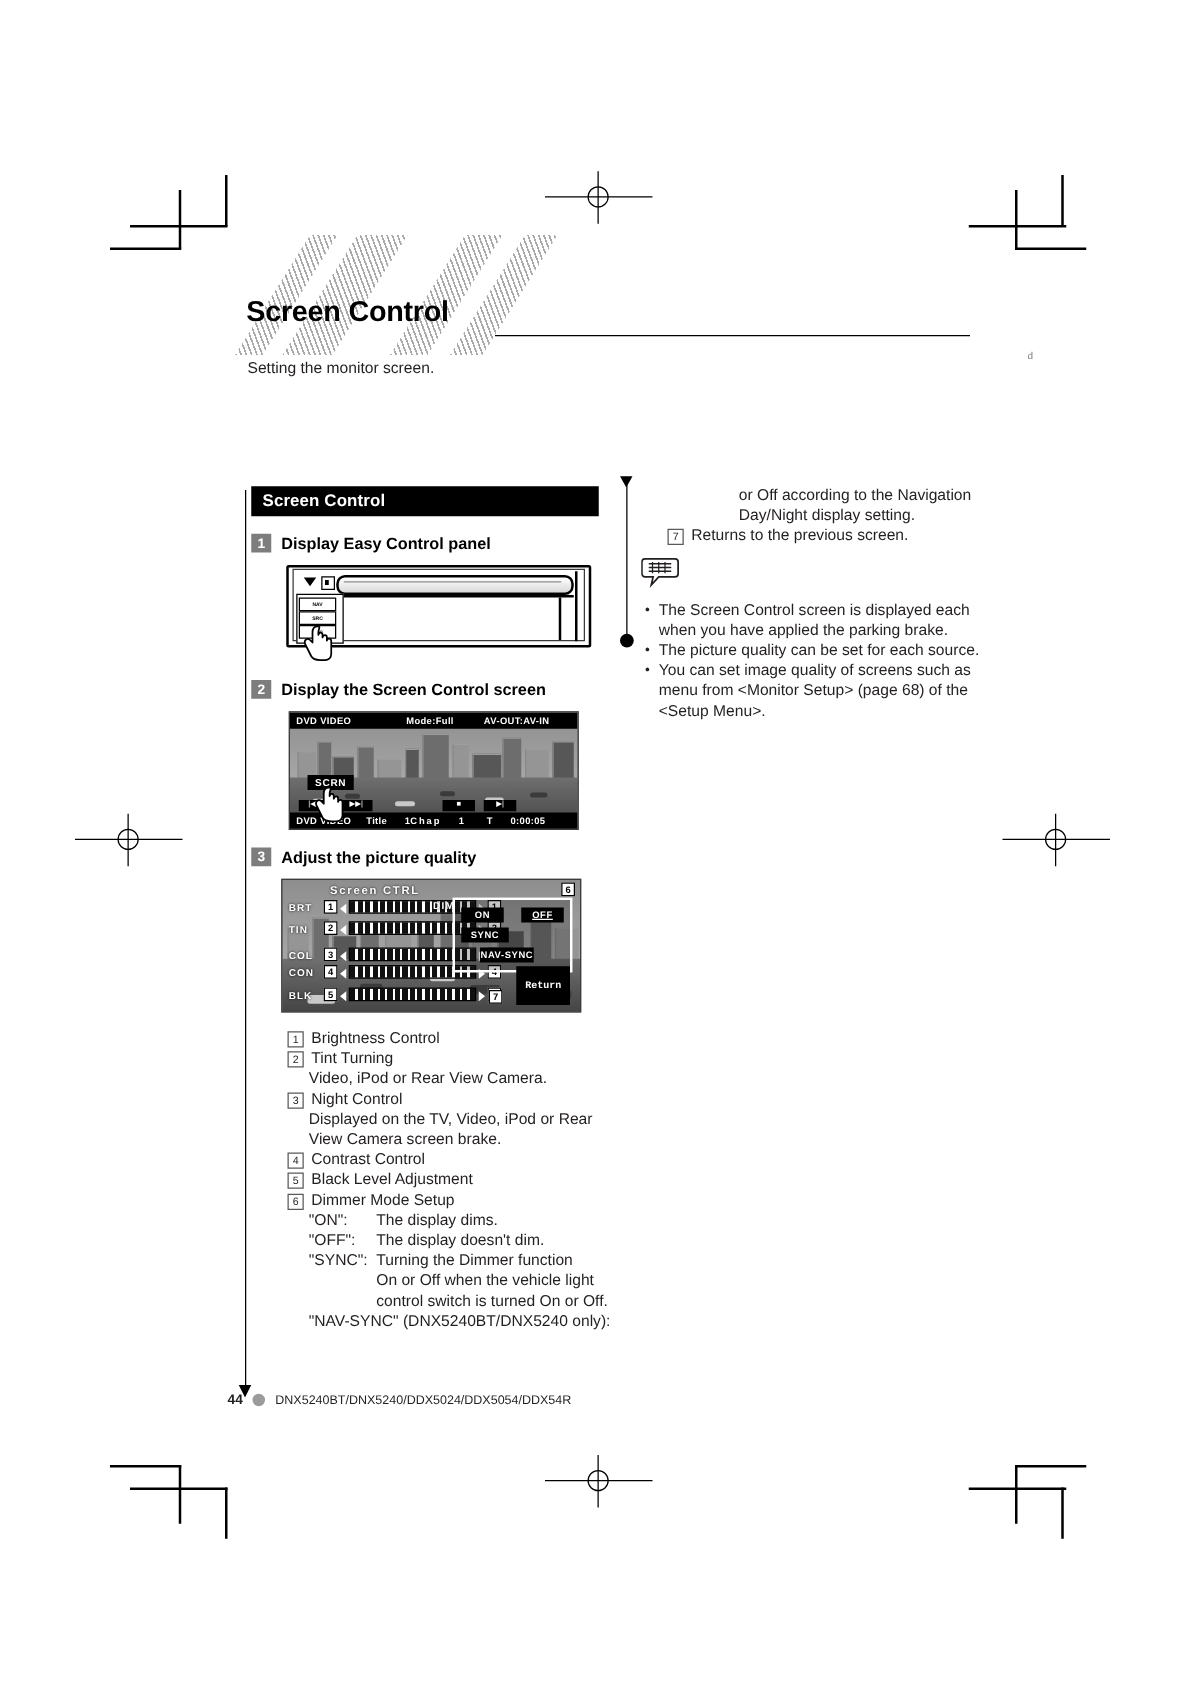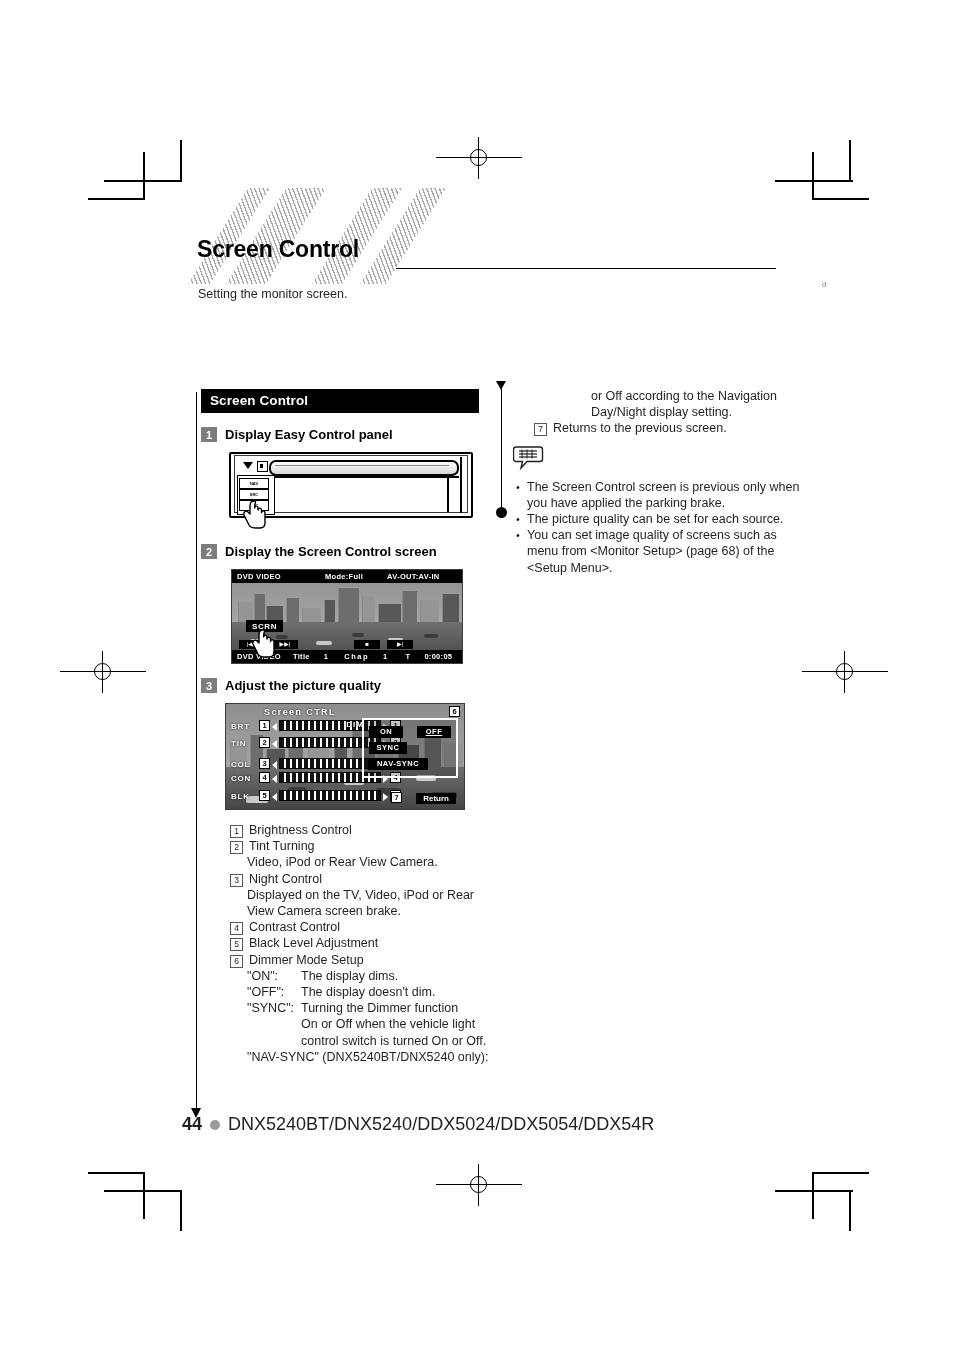--- a/index.html
+++ b/index.html
@@ -267,21 +267,21 @@
   .shot-botbar {
     position: absolute; left: 0; bottom: 0; width: 100%;
     height: 13px; background: #000; color: #fff;
     font-size: 7.5px; font-weight: bold;
     display: flex; align-items: center;
     z-index: 4; letter-spacing: 0.3px;
   }
   #bb-src { margin-left: 5px; }
   #bb-title { margin-left: 12px; }
   #bb-titlenum { margin-left: 14px; }
-  #bb-chap { margin-left: 16px; letter-spacing: 1.5px; }
+  #bb-chap { letter-spacing: 1.5px; }
   #bb-chapnum { margin-left: 14px; }
   #bb-t { margin-left: 18px; }
   #bb-time { margin-left: 14px; }
   .shot-ctrlrow {
     position: absolute; left: 0; bottom: 13px; width: 100%;
     height: 12px; z-index: 4;
     display: flex; align-items: center;
   }
   .ctrl-key {
     background: #000; color: #fff;
@@ -362,41 +362,42 @@
     position: absolute;
     background: #000; color: #fff;
     font-size: 7.5px; font-weight: bold;
     text-align: center;
     line-height: 12px;
     letter-spacing: 0.5px;
   }
   #dim-on { left: 5px; top: 6px; width: 34px; height: 12px; }
   #dim-off { right: 5px; top: 6px; width: 34px; height: 12px; text-decoration: underline; }
   #dim-sync { left: 5px; top: 22px; width: 38px; height: 12px; }
-  #dim-navsync { left: 4px; top: 38px; width: 60px; height: 12px; }
+  #dim-navsync { left: 20px; top: 38px; width: 43px; height: 12px; }
   #dim-badge {
     position: absolute; right: 4px; top: 2px;
     background: #fff; color: #000; border: 1px solid #000;
     font-size: 7.5px; font-weight: bold;
     width: 9px; height: 9px; line-height: 9px; text-align: center;
     z-index: 7;
   }
   #return-badge {
     position: absolute; right: 62px; bottom: 6px;
     background: #fff; color: #000; border: 1px solid #000;
     font-size: 7.5px; font-weight: bold;
     width: 9px; height: 9px; line-height: 9px; text-align: center;
     z-index: 7;
   }
   #return-btn {
     position: absolute; right: 8px; bottom: 5px;
     background: #000; color: #fff;
     font-size: 8px; font-weight: bold;
-    padding: 1px 7px;
+    padding: 11px 7px;
     z-index: 7;
+    font-family: Liberation Mono, monospace;
   }
 
   
   #desc-list {
     margin: 12px 0 0 29px;
     width: 260px;
   }
   .desc-item {
     display: flex;
     gap: 6px;
@@ -471,26 +472,26 @@
   .bullet-txt { flex: 1 1 auto; }
 
   
   #footer {
     position: absolute;
     left: 182px; top: 1114px;
     display: flex; align-items: center; gap: 8px;
     font-size: 12.5px;
     color: #231f20;
   }
-  #page-number { font-weight: bold; font-size: 18px; }
+  #page-number { font-weight: bold; font-size: 11px; }
   #footer-dot {
     width: 10px; height: 10px; border-radius: 50%;
     background: #9b9b9b; display: inline-block;
   }
-  #footer-models { font-size: 18px; }
+  #footer-models { font-size: 10px; }
 </style>
 </head>
 <body>
 
 <div class="mark" style="left:88px; top:198px; width:57px; height:1.6px;"></div>
 <div class="mark" style="left:143px; top:152px; width:1.6px; height:47px;"></div>
 <div class="mark" style="left:104px; top:180px; width:78px; height:1.6px;"></div>
 <div class="mark" style="left:180px; top:140px; width:1.6px; height:41px;"></div>
 
 <div class="mark" style="left:812px; top:198px; width:57px; height:1.6px;"></div>
@@ -780,21 +781,21 @@
     <line x1="6" y1="6" x2="24" y2="6" stroke="#231f20" stroke-width="1.2"></line>
     <line x1="6" y1="9" x2="24" y2="9" stroke="#231f20" stroke-width="1.2"></line>
     <line x1="6" y1="12" x2="24" y2="12" stroke="#231f20" stroke-width="1.2"></line>
     <line x1="9" y1="4.5" x2="9" y2="13.5" stroke="#231f20" stroke-width="1"></line>
     <line x1="14" y1="4.5" x2="14" y2="13.5" stroke="#231f20" stroke-width="1"></line>
     <line x1="19" y1="4.5" x2="19" y2="13.5" stroke="#231f20" stroke-width="1"></line>
   </svg>
 
   <div class="bullet-row">
     <div class="bullet-dot">•</div>
-    <div class="bullet-txt">The Screen Control screen is previous only when you have applied the parking brake.</div>
+    <div class="bullet-txt">The Screen Control screen is displayed each when you have applied the parking brake.</div>
   </div>
   <div class="bullet-row">
     <div class="bullet-dot">•</div>
     <div class="bullet-txt">The picture quality can be set for each source.</div>
   </div>
   <div class="bullet-row">
     <div class="bullet-dot">•</div>
     <div class="bullet-txt">You can set image quality of screens such as menu from &lt;Monitor Setup&gt; (page 68) of the &lt;Setup Menu&gt;.</div>
   </div>
 </div>

